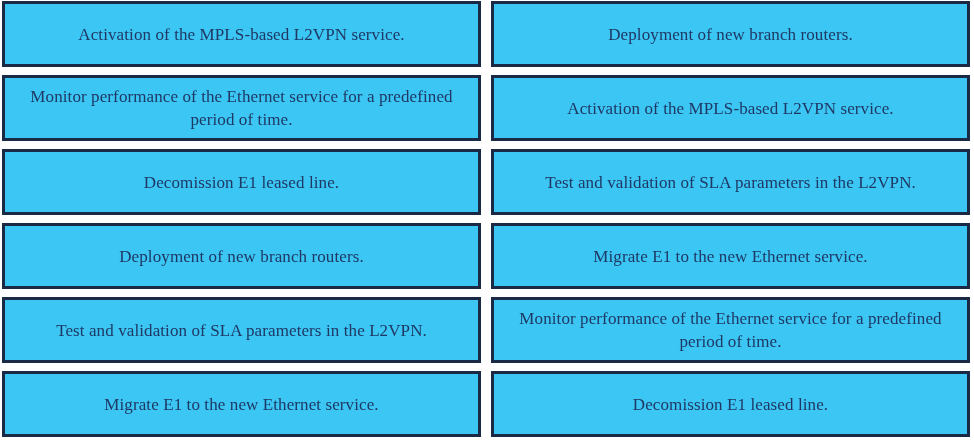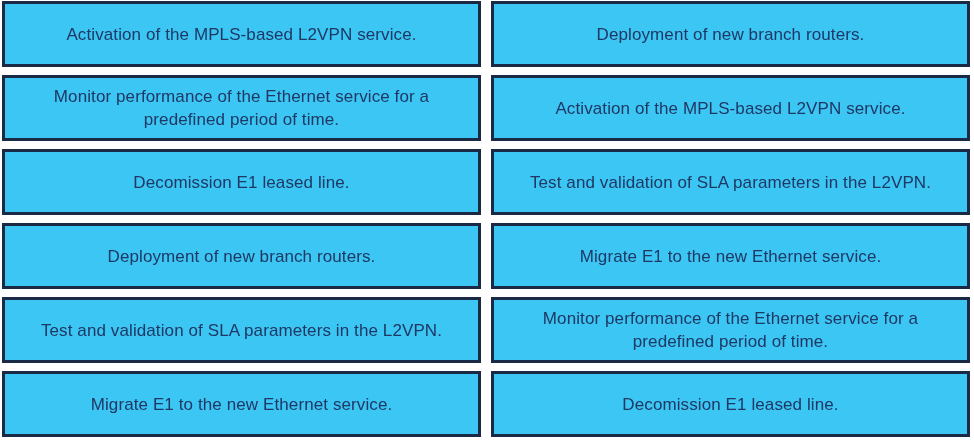--- a/index.html
+++ b/index.html
@@ -39,21 +39,21 @@
     height: 66px;
     box-sizing: border-box;
     background: #3BC6F4;
     border: 3px solid #1B2A44;
     display: flex;
     align-items: center;
     justify-content: center;
     text-align: center;
     padding: 2px 14px;
     color: #1F3864;
-    font-family: Liberation Sans, sans-serif;
+    font-family: Liberation Serif, serif;
     font-size: 17px;
     line-height: 23px;
     font-weight: 400;
     letter-spacing: 0.1px;
     -webkit-font-smoothing: antialiased;
   }
 
   
   .card.r0 { top: 1px;   }
   .card.r1 { top: 75px;  }

